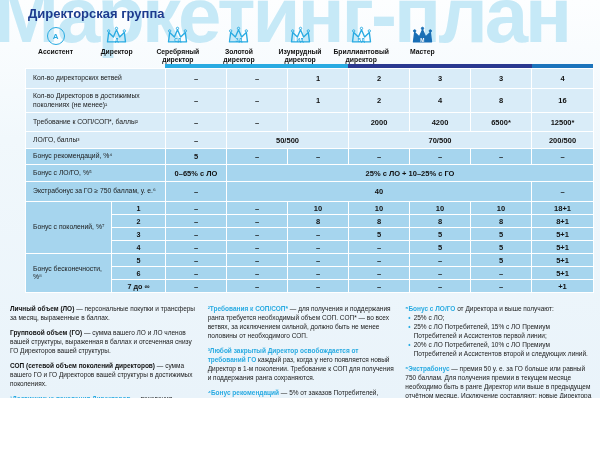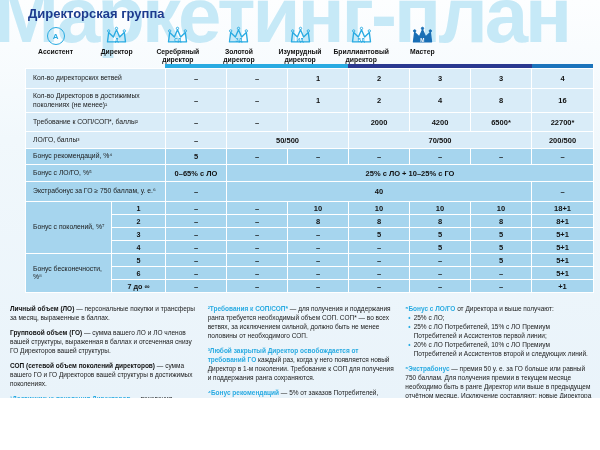--- a/index.html
+++ b/index.html
@@ -170,21 +170,21 @@
             <td class="value-cell light">16</td>
           </tr>
           <tr style="height: 19px;">
             <td class="label-cell light" colspan="2">Требование к СОП/СОП*, баллы²</td>
             <td class="value-cell light">–</td>
             <td class="value-cell light">–</td>
             <td class="value-cell light"></td>
             <td class="value-cell light">2000</td>
             <td class="value-cell light">4200</td>
             <td class="value-cell light">6500*</td>
-            <td class="value-cell light">22700*</td>
+            <td class="value-cell light">12500*</td>
           </tr>
           <tr style="height: 17px;">
             <td class="label-cell light" colspan="2">ЛО/ГО, баллы³</td>
             <td class="value-cell light">–</td>
             <td class="value-cell light" colspan="2">50/500</td>
             <td class="value-cell light" colspan="3">70/500</td>
             <td class="value-cell light">200/500</td>
           </tr>
           <tr style="height: 16px;">
             <td class="label-cell blue" colspan="2">Бонус рекомендаций, %⁴</td>

